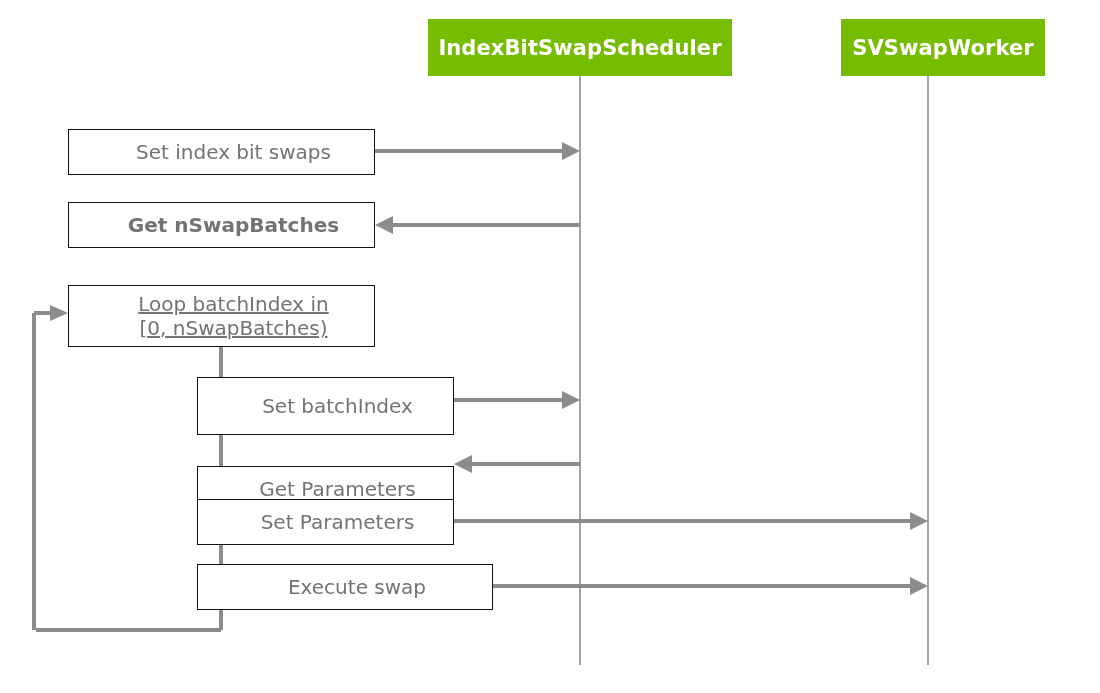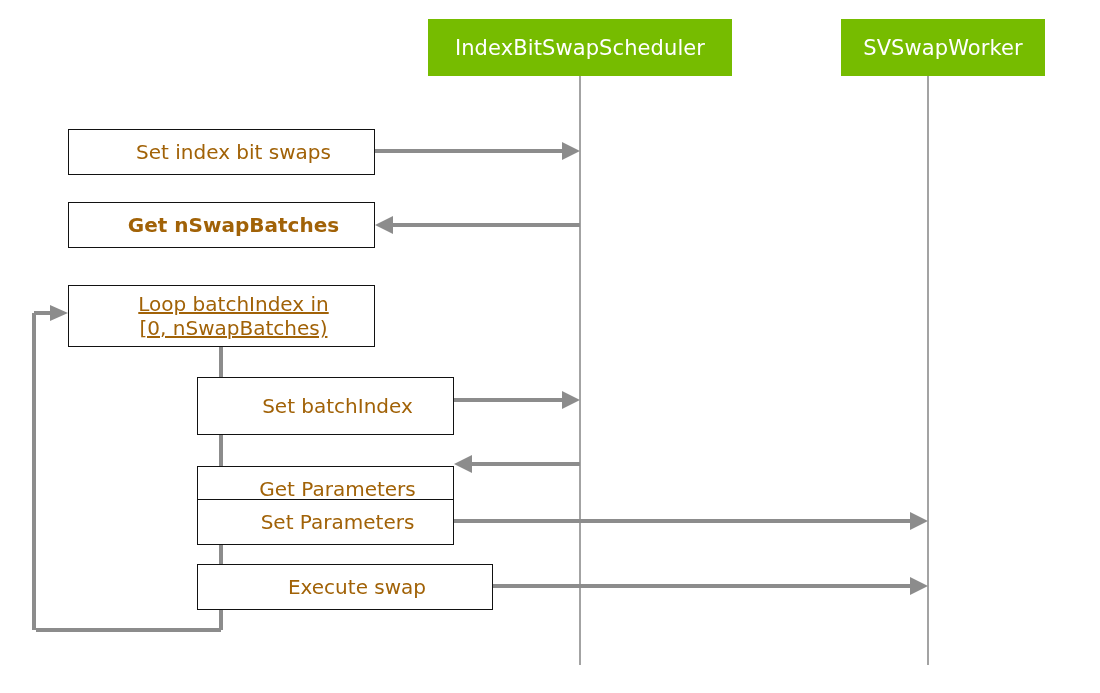--- a/index.html
+++ b/index.html
@@ -27,30 +27,30 @@
   }
   .participant-header {
     position: absolute;
     box-sizing: border-box;
     background: #76BC00;
     color: #ffffff;
     display: flex;
     align-items: center;
     justify-content: center;
     font-size: 21px;
-    font-weight: 400;
+    font-weight: 700;
     letter-spacing: 0.1px;
     white-space: nowrap;
   }
   .msg-box {
     position: absolute;
     box-sizing: border-box;
     background: #ffffff;
     border: 1.6px solid #121212;
-    color: #a16207;
+    color: #737373;
     display: flex;
     align-items: center;
     justify-content: center;
     text-align: center;
     font-size: 20px;
     line-height: 1.22;
     white-space: pre-line;
     z-index: 5;
     padding-left: 24px;
   }

